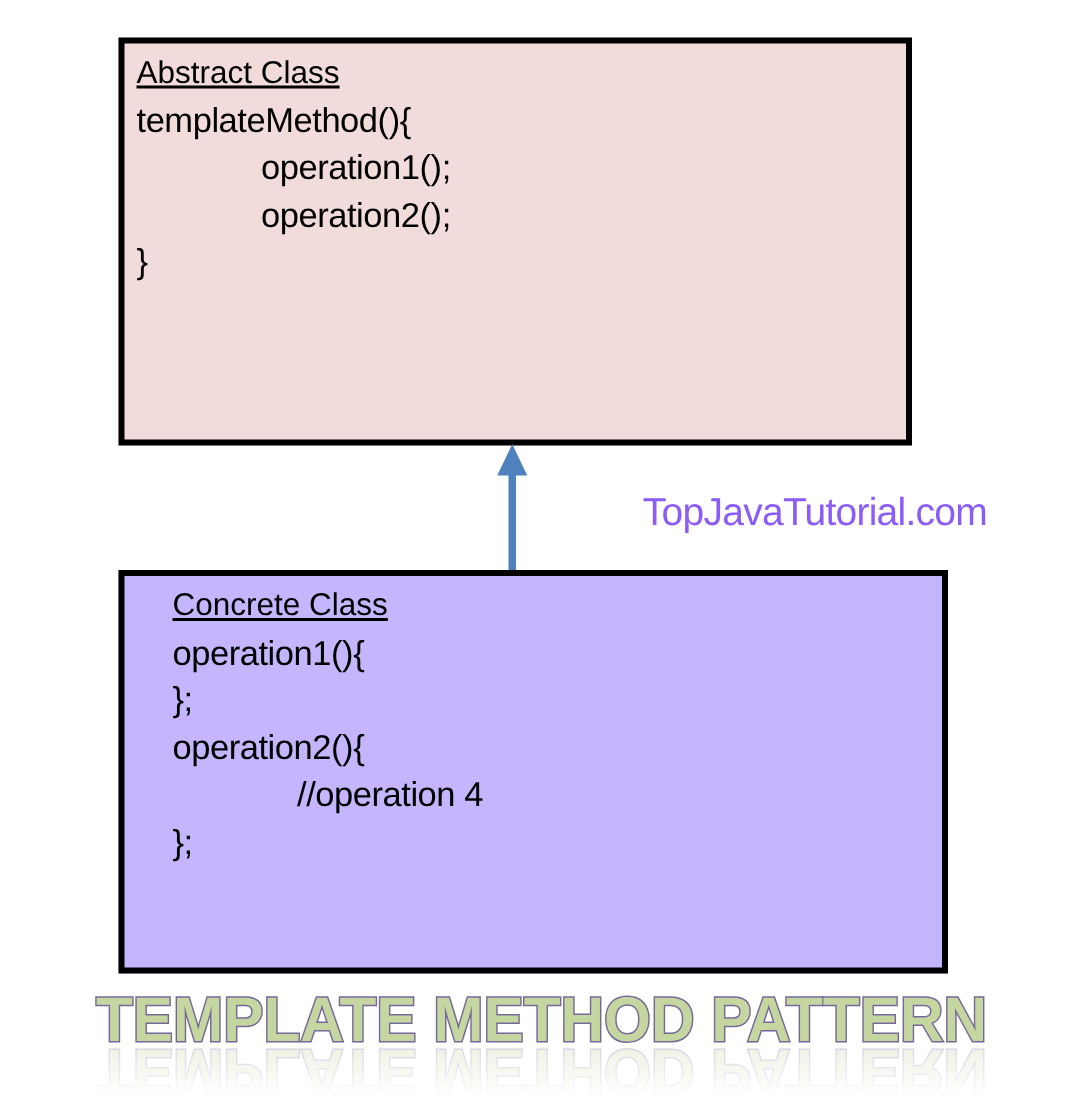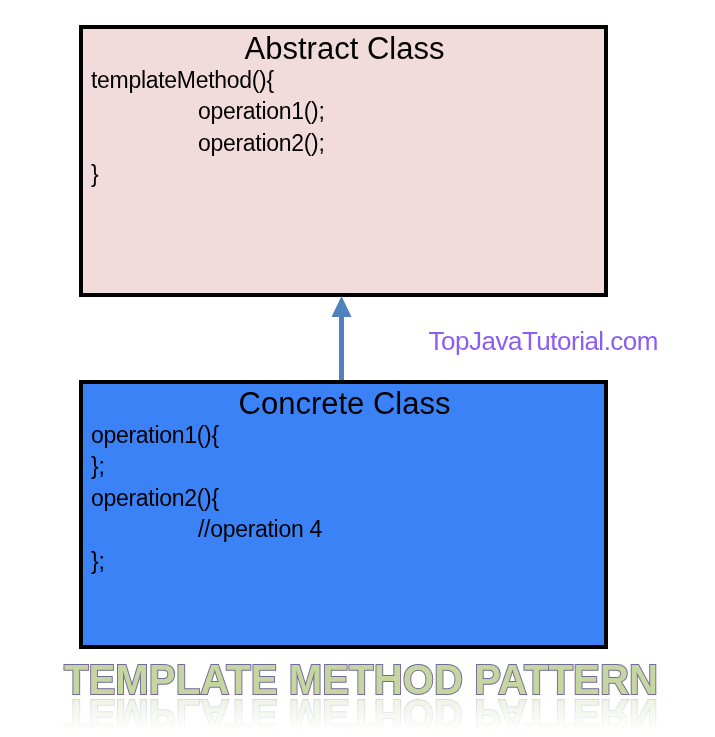--- a/index.html
+++ b/index.html
@@ -23,39 +23,41 @@
     color: #000000;
   }
   .class-box.abstract {
     top: 25px;
     height: 264px;
     background: #F2DCDB;
   }
   .class-box.concrete {
     top: 380px;
     height: 261px;
-    background: #3b82f6;
+    background: #c4b5fd;
+    padding-left: 24px;
   }
   .box-inner {
     padding: 4px 6px 0 8px;
   }
   .box-title {
-    text-align: center;
-    font-size: 31px;
+    text-align: left;
+    text-decoration: underline;
+    font-size: 21px;
     line-height: 31.5px;
     white-space: pre;
   }
   .code-line {
     font-size: 23px;
     line-height: 31.5px;
     white-space: pre;
     letter-spacing: -0.3px;
   }
   .code-line.indented {
-    margin-left: 107px;
+    margin-left: 83px;
   }
   .arrow-wrap {
     position: absolute;
     left: 331px;
     top: 296px;
     width: 21px;
     height: 84px;
   }
   .watermark {
     position: absolute;

